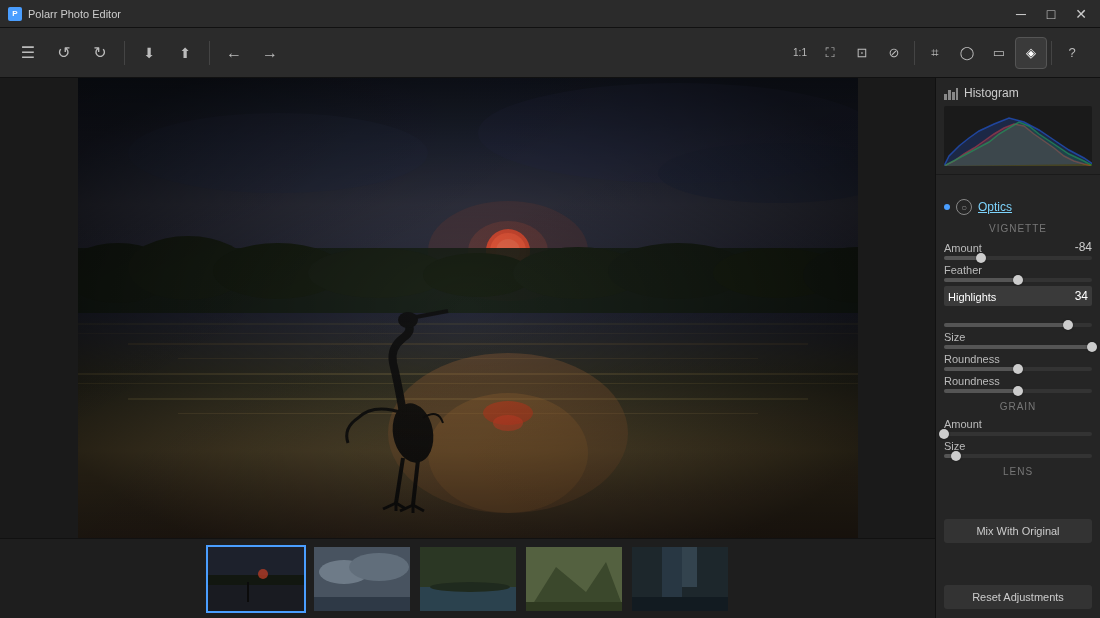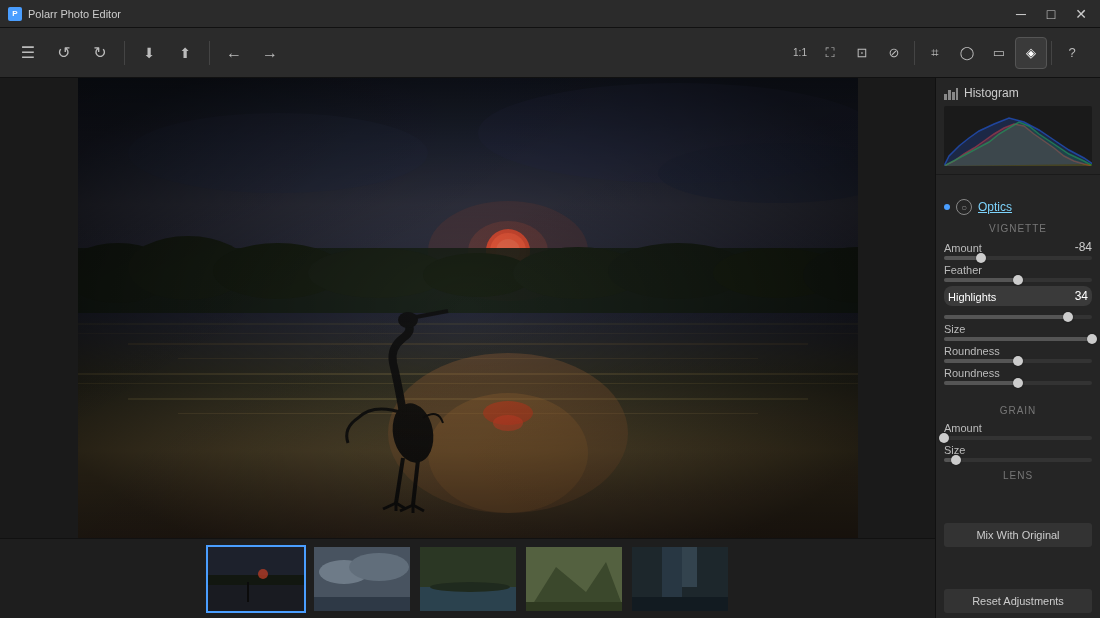--- a/index.html
+++ b/index.html
@@ -571,21 +571,21 @@
         <div class="slider-label-row">
           <span class="slider-label">Feather</span>
         </div>
         <div class="slider-track">
           <div class="slider-fill" style="left:0; width:50%;"></div>
           <div class="slider-thumb" style="left:50%;"></div>
         </div>
       </div>
 
       <div class="slider-row highlighted">
-        <div class="slider-label-row" style="background:#3a3a3a; padding:3px 4px; border-radius:8px; margin-bottom:9px;">
+        <div class="slider-label-row" style="background:#3a3a3a; padding:3px 4px; border-radius:2px; margin-bottom:17px;">
           <span class="slider-label" style="color:#fff;">Highlights</span>
           <span class="slider-value" style="color:#fff;">34</span>
         </div>
         <div class="slider-track">
           <div class="slider-fill" style="left:0; width:84%;"></div>
           <div class="slider-thumb" style="left:84%;"></div>
         </div>
       </div>
 
       <div class="slider-row">
@@ -611,21 +611,21 @@
       <div class="slider-row">
         <div class="slider-label-row">
           <span class="slider-label">Roundness</span>
         </div>
         <div class="slider-track">
           <div class="slider-fill" style="left:0; width:50%;"></div>
           <div class="slider-thumb" style="left:50%;"></div>
         </div>
       </div>
 
-      <div class="subsection-title" style="margin-top:20px;">GRAIN</div>
+      <div class="subsection-title" style="margin-top:8px;">GRAIN</div>
 
       <div class="slider-row">
         <div class="slider-label-row">
           <span class="slider-label">Amount</span>
         </div>
         <div class="slider-track">
           <div class="slider-fill" style="left:0; width:0%;"></div>
           <div class="slider-thumb" style="left:0%;"></div>
         </div>
       </div>

